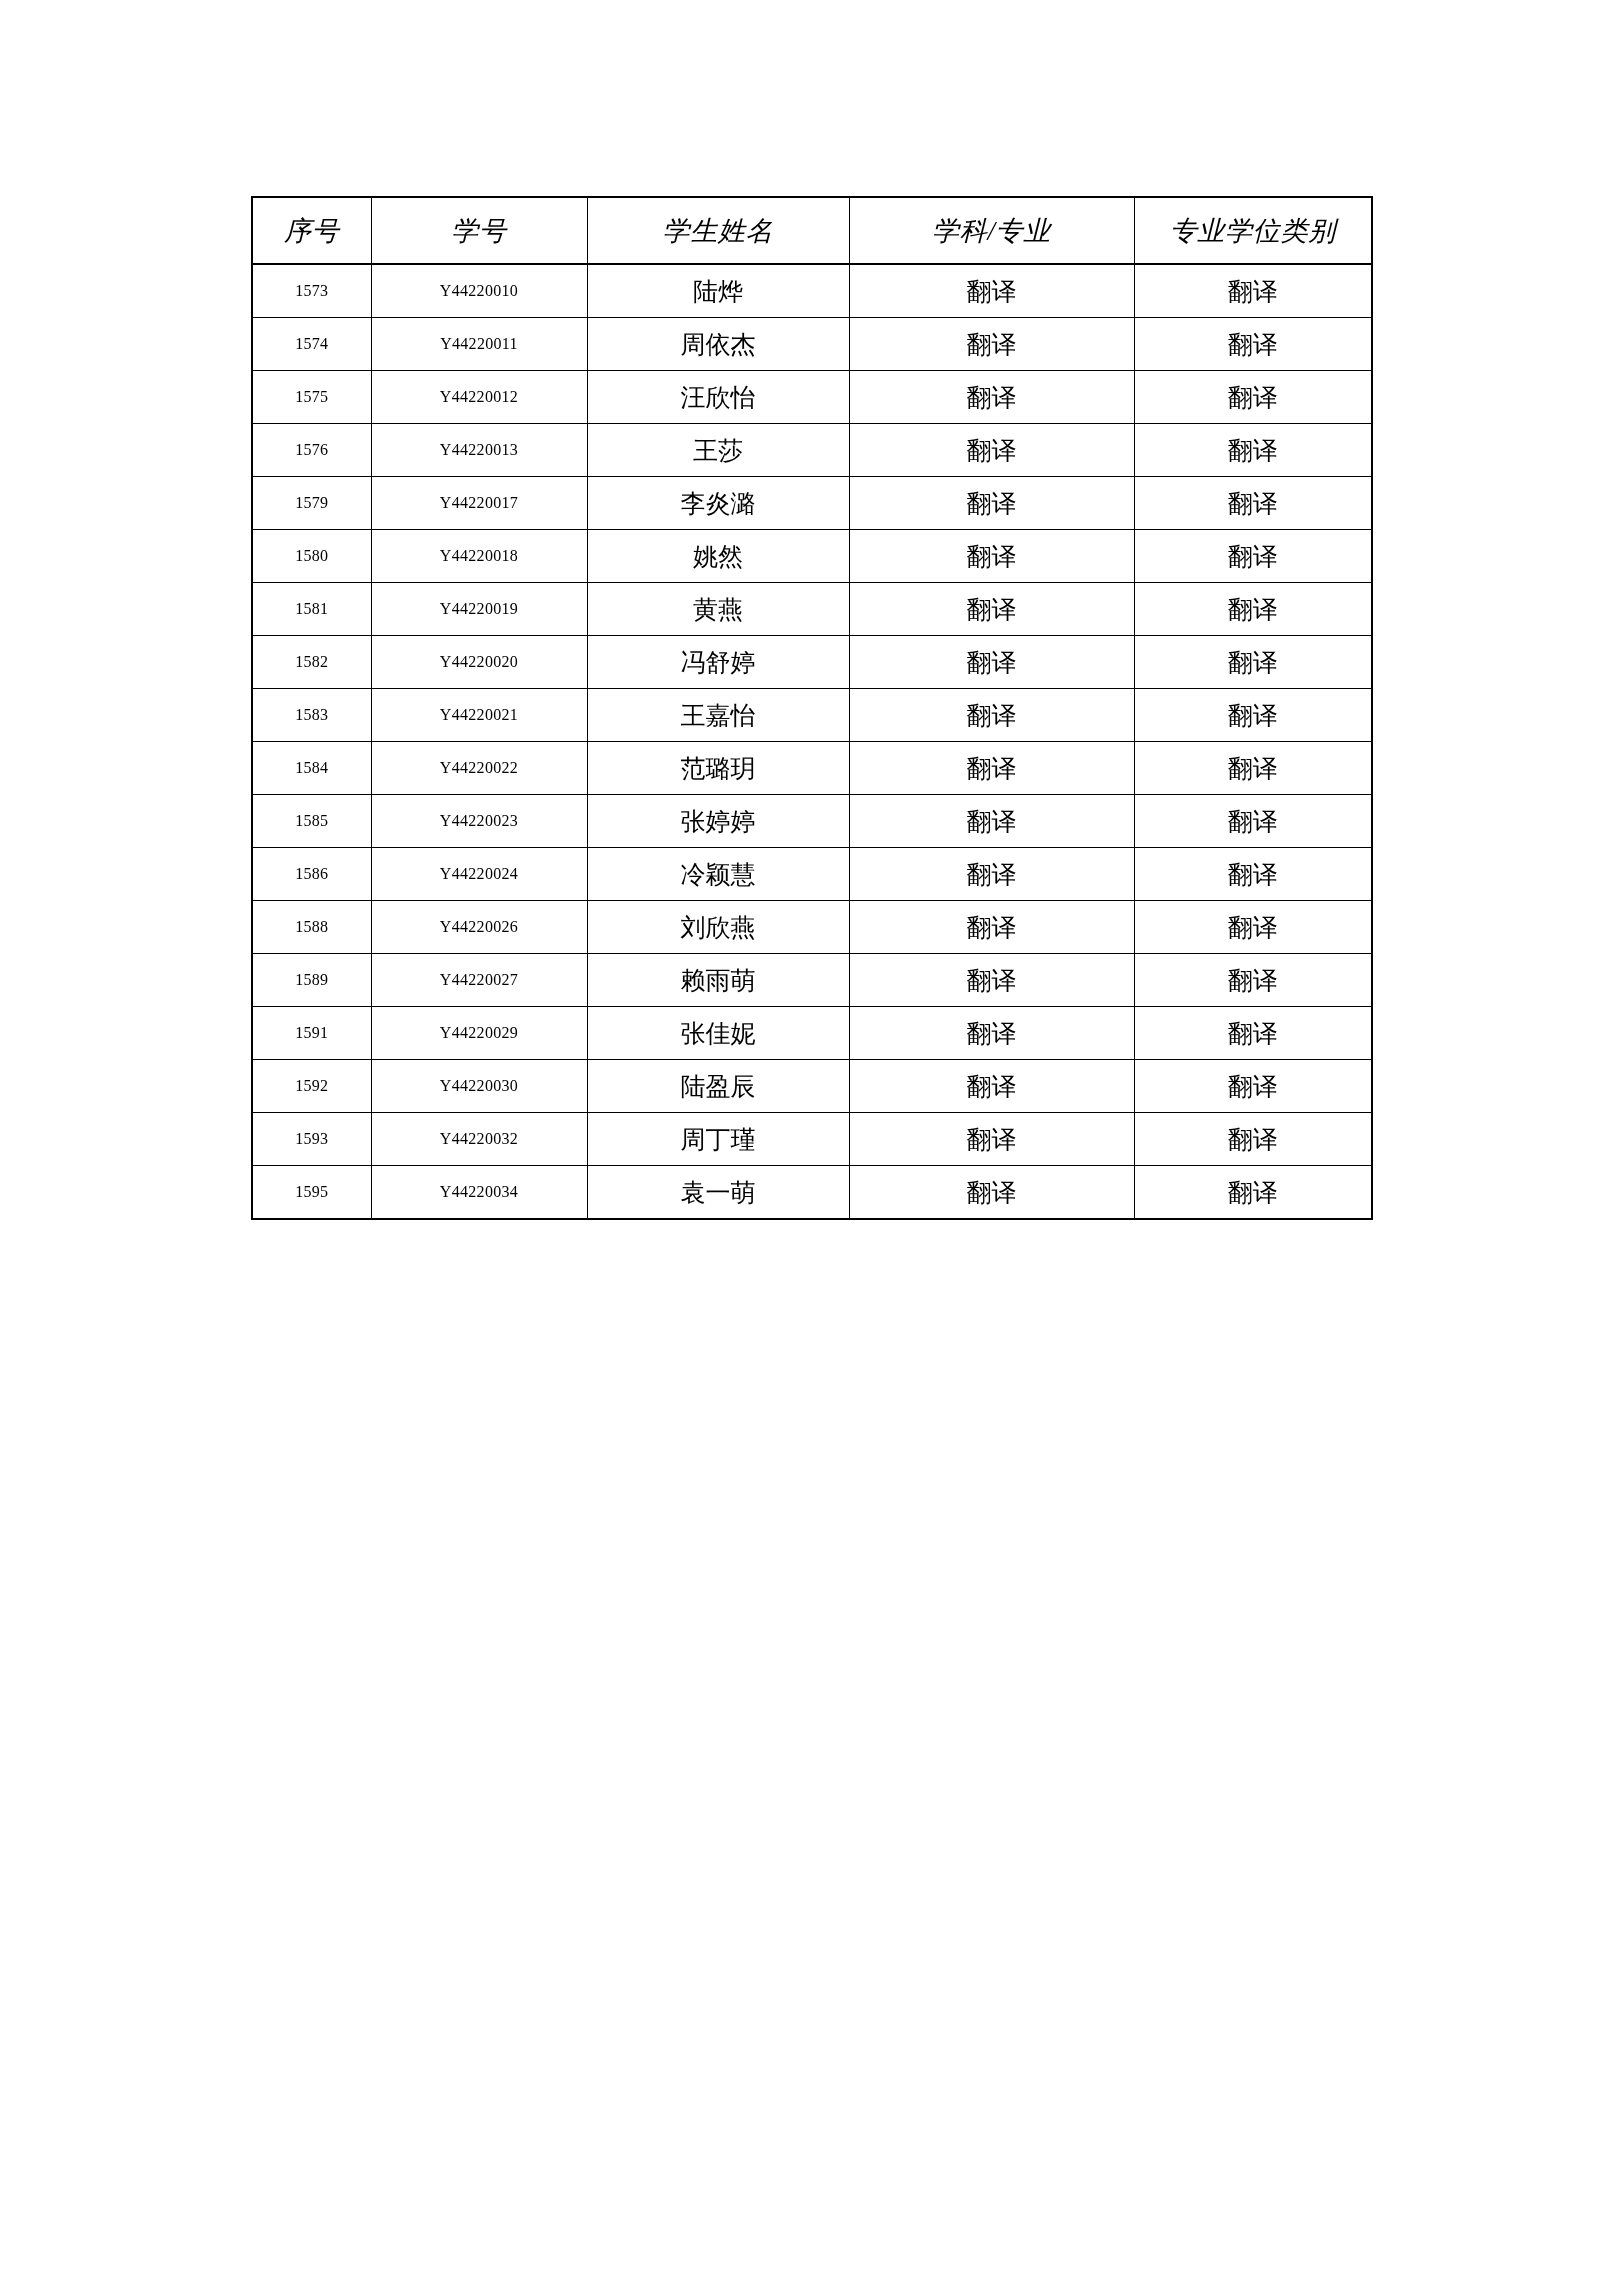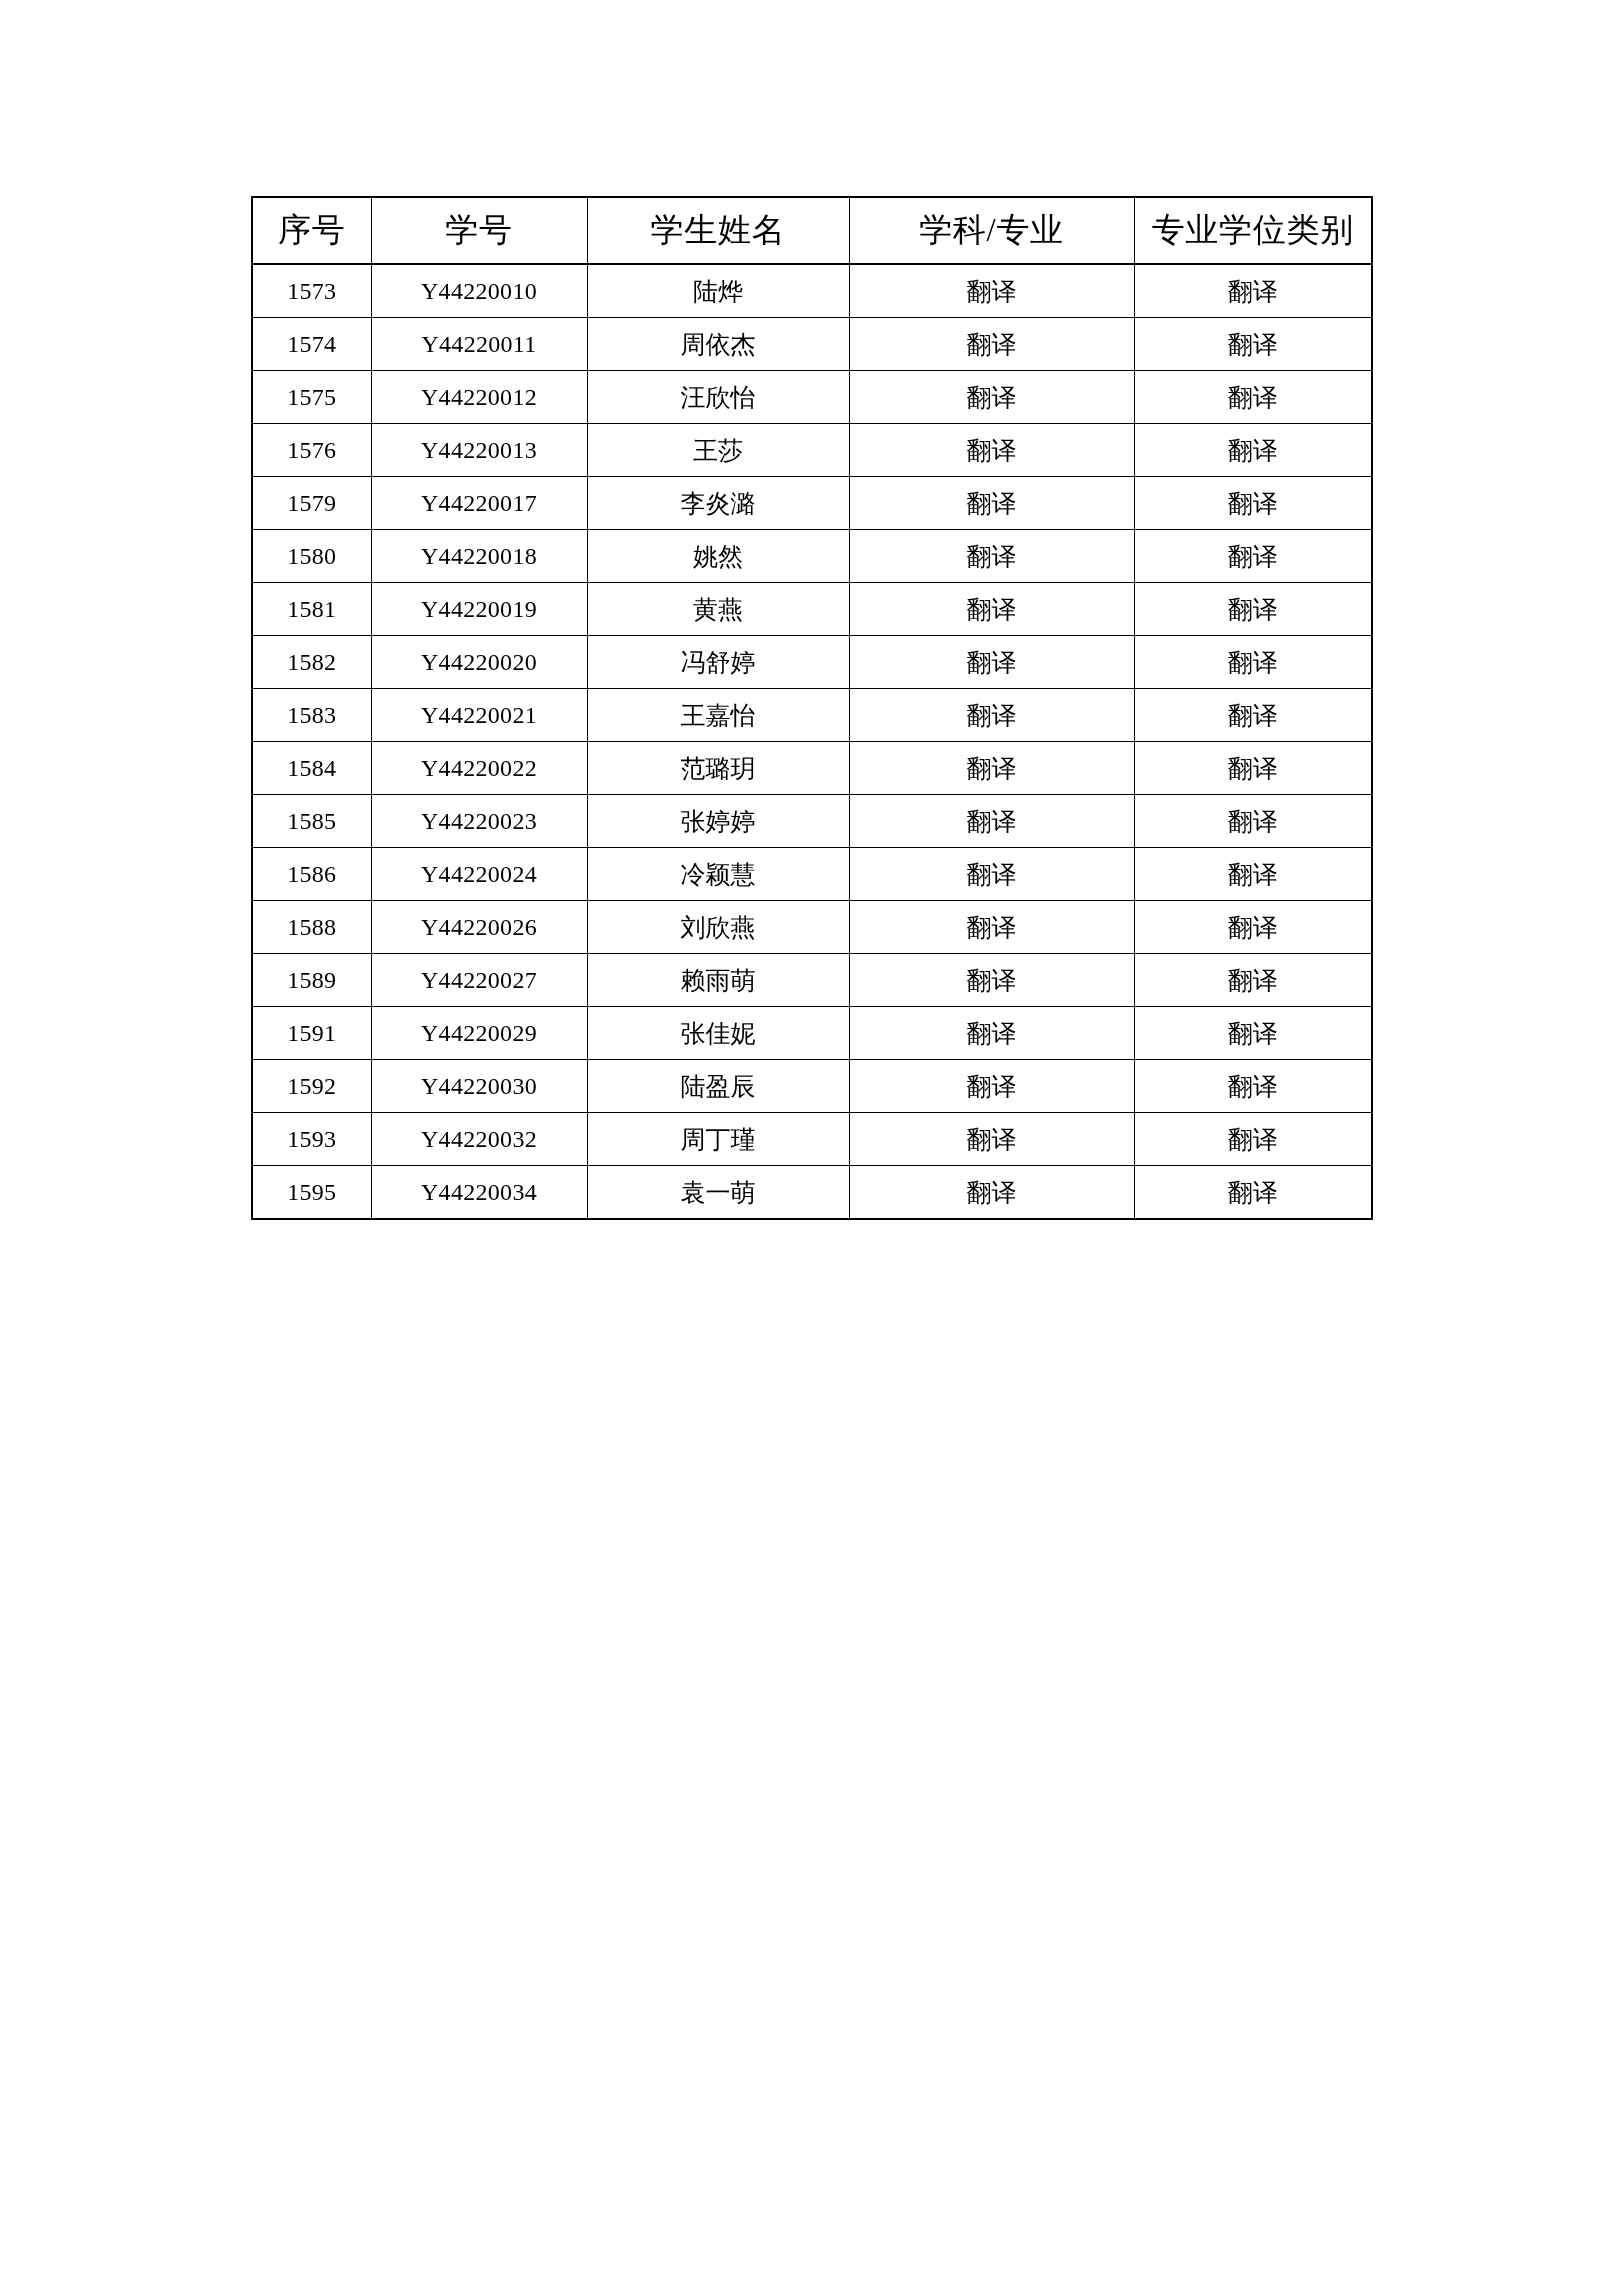--- a/index.html
+++ b/index.html
@@ -36,31 +36,32 @@
   table.roster th,
   table.roster td {
     border: 1.3px solid #000000;
     text-align: center;
     vertical-align: middle;
     padding: 0;
     font-weight: normal;
   }
   table.roster thead th {
     height: 65px;
-    font-size: 33px;
+    font-size: 27px;
     letter-spacing: 0.7px;
     border-bottom-width: 2.6px;
+    font-style: italic;
   }
   table.roster tbody td {
     height: 52px;
     font-size: 25px;
   }
   table.roster tbody td.seq,
   table.roster tbody td.sid {
-    font-size: 24px;
+    font-size: 16px;
     letter-spacing: 0.3px;
   }
   table.roster tbody tr:last-child td {
     border-bottom-width: 2.6px;
   }
   table.roster tbody td:first-child,
   table.roster thead th:first-child {
     border-left-width: 2.6px;
   }
   table.roster tbody td:last-child,

